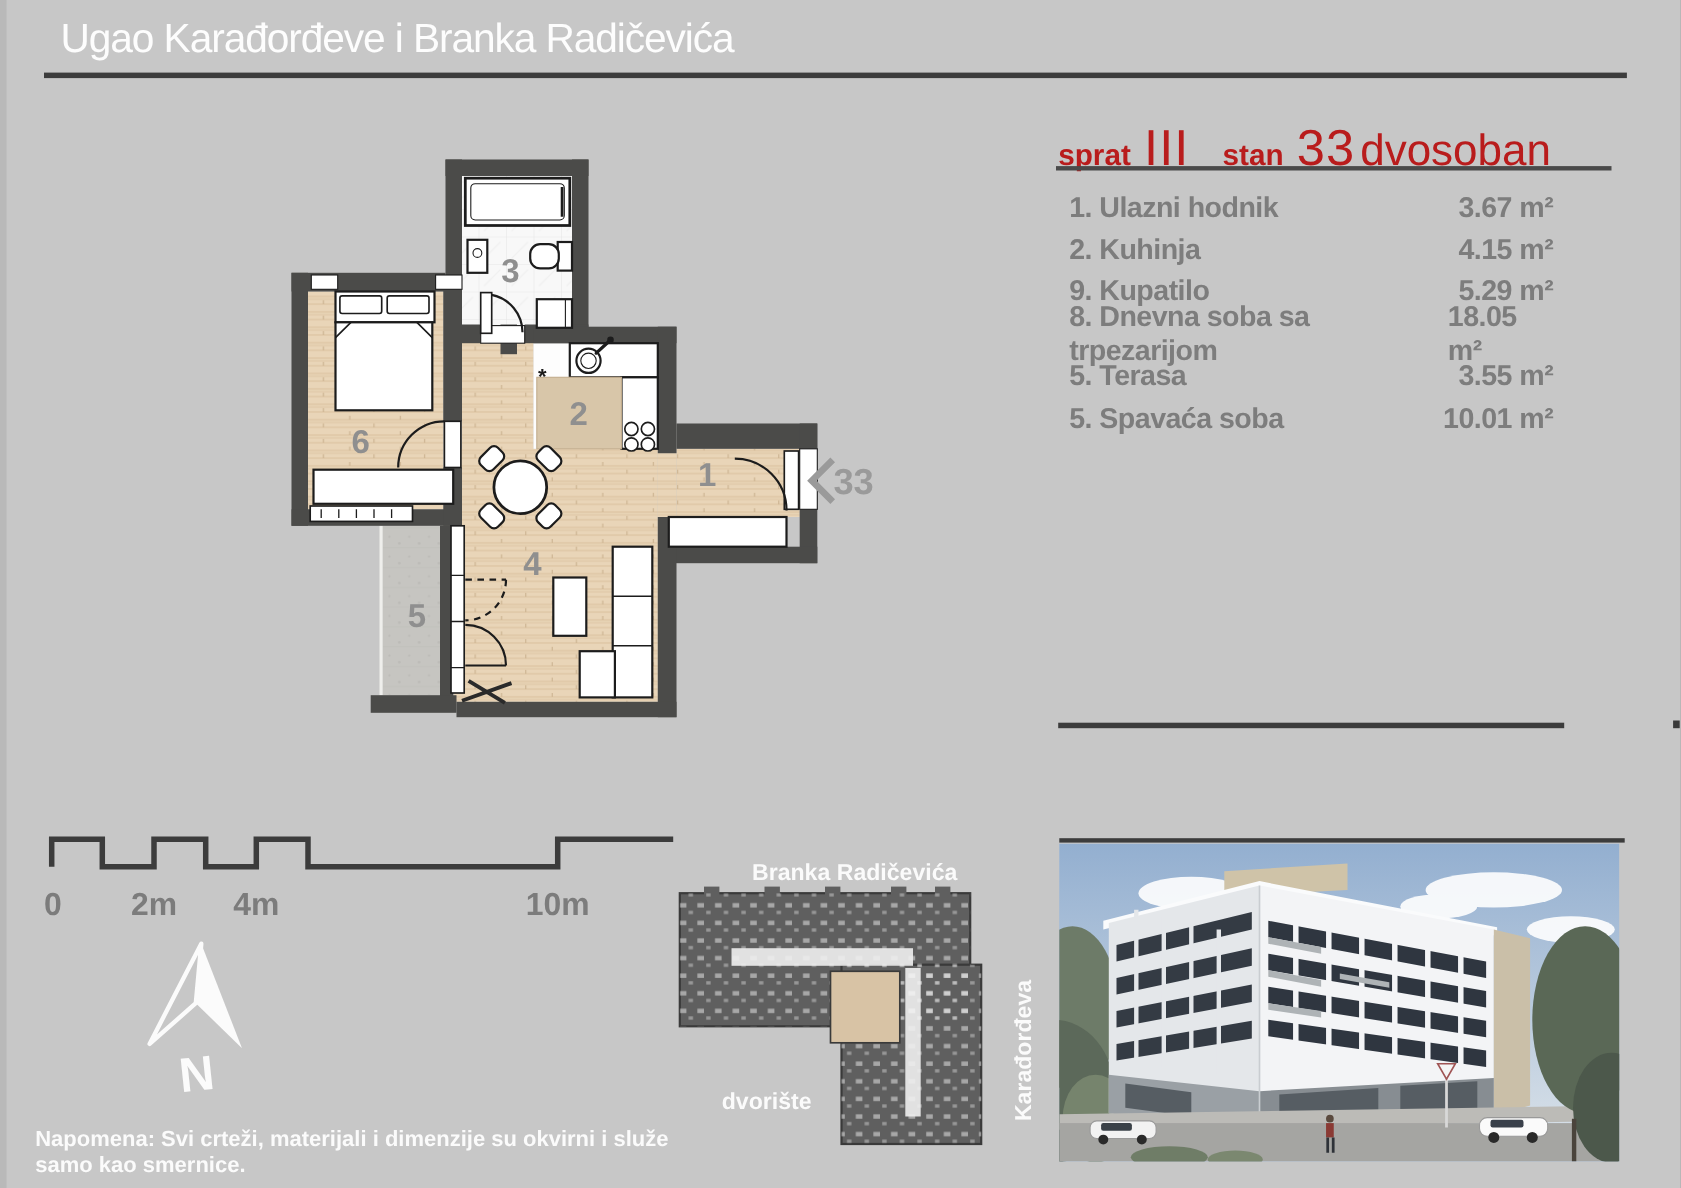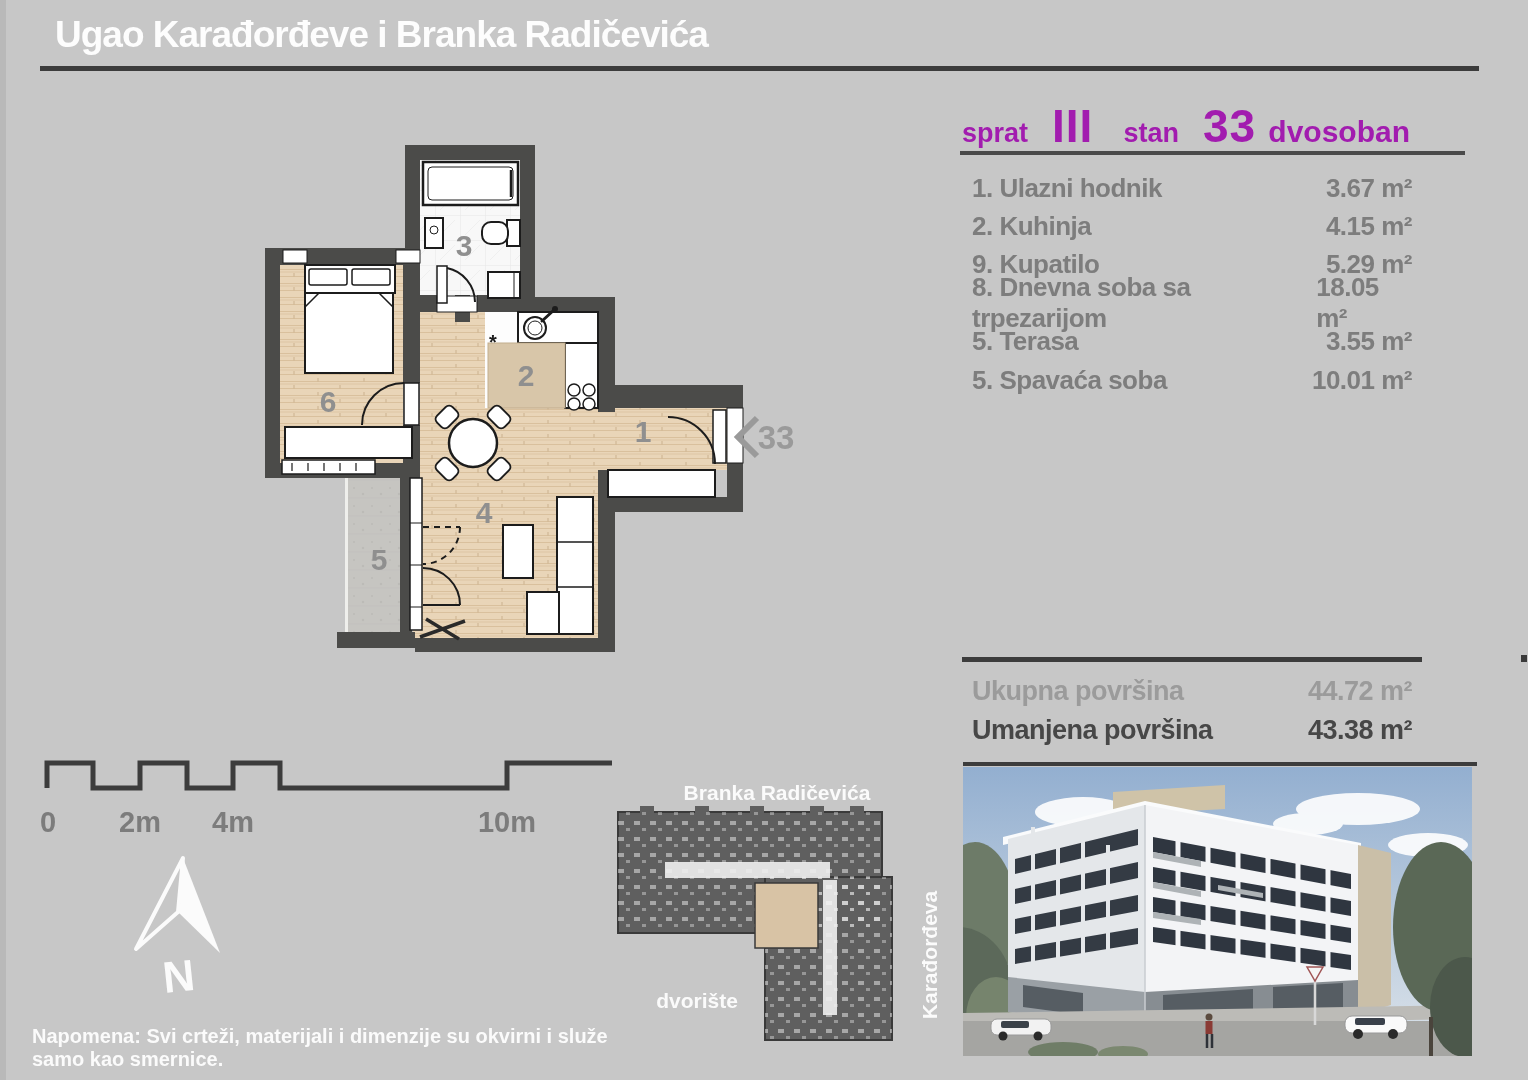--- a/index.html
+++ b/index.html
@@ -6,34 +6,34 @@
   html,body { background:#9a9a9a; }
   body { font-family:"Liberation Sans", sans-serif; }
   #page {
     position:relative; width:1528px; height:1080px;
     background:#c7c7c7; overflow:hidden;
   }
   .abs { position:absolute; }
   .rule { background:#3c3c3c; }
   #header-title {
     left:55px; top:14px; width:900px;
-    font-size:37px; font-weight:bold; color:#fdfdfd; letter-spacing:-1px;
+    font-size:37px; font-weight:normal; color:#fdfdfd; letter-spacing:-1px;
   }
   #header-subtitle {
     left:962px; top:22px; width:448px;
     font-size:28px; font-weight:bold; color:#8b8b8b; letter-spacing:-0.5px;
   }
   #unit-row {
     left:962px; top:88px; width:448px; height:50px;
-    display:flex; align-items:baseline; color:#a21caf;
+    display:flex; align-items:baseline; color:#b91c1c;
   }
   #unit-row .lbl { font-size:27px; font-weight:bold; }
-  #unit-row .val { font-size:46px; font-weight:bold; margin-left:24px; letter-spacing:1px; }
+  #unit-row .val { font-size:46px; font-weight:normal; margin-left:12px; letter-spacing:1px; }
   #unit-row .lbl2 { margin-left:30px;text-align:center; }
-  #unit-row .type { margin-left:auto; font-size:30px; font-weight:bold;margin-top:27px; }
+  #unit-row .type { margin-left:auto; font-size:40px; font-weight:normal;margin-top:27px; }
   #rooms-list {
     left:972px; top:169px; width:440px;
     display:flex; flex-direction:column;
   }
   .room-row {
     display:flex; height:38.4px; align-items:center;
     font-size:26px; font-weight:bold; color:#7d7d7d; letter-spacing:-0.5px;
   }
   .room-row .area { margin-left:auto; }
   #totals {
@@ -91,30 +91,20 @@
       <span>5. Terasa</span>
       <span class="area">3.55 m²</span>
     </div>
     <div class="room-row">
       <span>5. Spavaća soba</span>
       <span class="area">10.01 m²</span>
     </div>
   </div>
 
   <div class="abs rule" style="left:962px;top:657px;width:460px;height:5px;"></div>
-  <div id="totals" class="abs">
-    <div class="total-row light">
-      <span>Ukupna površina</span>
-      <span class="area">44.72 m²</span>
-    </div>
-    <div class="total-row dark">
-      <span>Umanjena površina</span>
-      <span class="area">43.38 m²</span>
-    </div>
-  </div>
   <div class="abs rule" style="left:963px;top:762px;width:514px;height:4px;"></div>
   <div class="abs" style="left:1521px;top:655px;width:6px;height:7px;background:#3a3a3a;"></div>
 
   <svg class="abs" style="left:260px;top:140px;" width="545" height="525" viewBox="0 0 545 525">
     <defs>
       <pattern id="wood" width="46" height="14" patternUnits="userSpaceOnUse">
         <rect width="46" height="14" fill="#e9d5b8"></rect>
         <rect y="5" width="46" height="2" fill="#e2cbaa" opacity="0.7"></rect>
         <path d="M0,3.5 H46 M0,10.5 H46" stroke="#d9c09d" stroke-width="1"></path>
         <path d="M12,0 V3.5 M34,7 V10.5" stroke="#cbb28f" stroke-width="1"></path>

